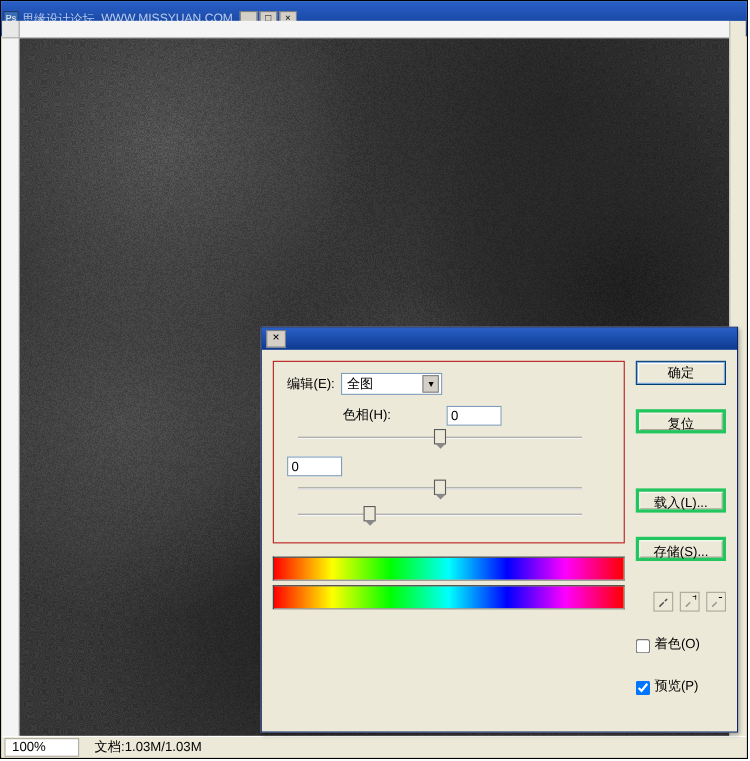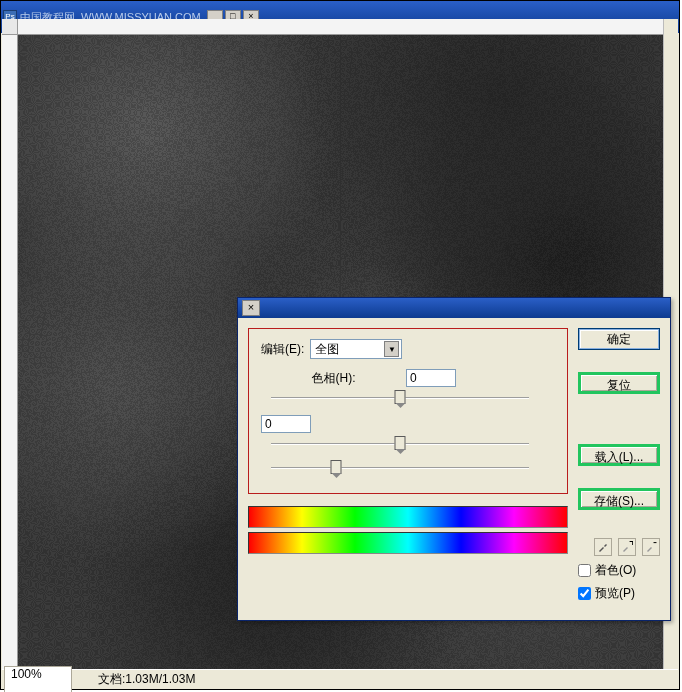--- a/index.html
+++ b/index.html
@@ -22,65 +22,65 @@
  radial-gradient(circle at 85% 35%,#222 0%,transparent 28%),
  radial-gradient(circle at 15% 55%,#4d4d4d 0%,transparent 28%),
  radial-gradient(circle at 55% 55%,#4a4a4a 0%,transparent 25%),
  radial-gradient(circle at 40% 85%,#262626 0%,transparent 30%),
  radial-gradient(circle at 80% 80%,#444 0%,transparent 30%),
  #3a3a3a;
  filter:contrast(1.05)}
 .noise::after{content:"";position:absolute;inset:0;background-image:repeating-conic-gradient(#00000018 0% 0.0005%,#ffffff12 0% 0.001%);mix-blend-mode:overlay;opacity:.9}
 .scroll-v{position:absolute;top:18px;right:1px;width:15px;bottom:20px;background:#ece9d8;border-left:1px solid #bbb}
 .statusbar{position:absolute;left:1px;right:1px;bottom:1px;height:19px;background:#ece9d8;border-top:1px solid #fff;display:flex;align-items:center}
-.status-cell{border:1px solid #aca899;height:27px;line-height:15px;padding:0 6px;background:#fff;margin-left:2px}
+.status-cell{border:1px solid #aca899;height:17px;line-height:15px;padding:0 6px;background:#fff;margin-left:2px}
 .status-cell.zoom{width:68px}
-.status-doc{margin-left:26px}
+.status-doc{margin-left:14px}
 .watermark{position:absolute;right:6px;bottom:22px;color:#fff;font-weight:bold;font-style:italic;font-size:20px;text-shadow:0 0 4px #000;letter-spacing:1px}
 .watermark .cn{font-size:12px;display:block;text-align:right;font-style:normal;font-weight:normal;letter-spacing:0}
 
 .dialog{position:absolute;top:296px;left:236px;width:434px;background:#ece9d8;border:1px solid #0a246a;box-shadow:2px 2px 4px rgba(0,0,0,.3)}
 .dlg-title{height:20px;background:linear-gradient(#2a5fc7,#0d3a8f);color:#fff;display:flex;align-items:center;padding:0 4px}
 .dlg-title span{flex:1}
 .dlg-close{width:18px;height:16px;background:#d4d0c8;border:1px solid #808080;color:#000;font-size:11px;line-height:13px;text-align:center;cursor:pointer}
 .dlg-body{padding:10px 10px 12px 10px;display:flex;gap:10px}
 .dlg-main{flex:1}
 .group{border:1px solid #b91c1c;padding:10px 28px 10px 12px;position:relative}
 .editrow{display:flex;align-items:center;margin-bottom:10px}
 .editrow label{margin-right:6px}
 .select{width:92px;height:20px;border:1px solid #7f9db9;background:#fff;display:flex;align-items:center;padding:0 2px 0 4px;justify-content:space-between}
 .select .arrow{width:15px;height:16px;background:#d4d0c8;border:1px solid #808080;display:flex;align-items:center;justify-content:center;font-size:8px}
-.row{display:flex;align-items:center;margin:8px 0 2px 0}
+.row{display:flex;align-items:flex-start;margin:8px 0 2px 0}
 .row .lbl{width:145px;text-align:center}
 .row .inp{width:50px;height:18px;border:1px solid #7f9db9;background:#fff;padding:0 3px;line-height:16px;text-align:left}
 .row .inp.active{border:1px solid #d33;outline:1px solid #d33;background:#fff}
 .row .inp.active span{background:#316ac5;color:#fff;padding:0 1px}
 .slider{position:relative;height:18px;margin:2px 10px 6px 10px}
 .slider .track{position:absolute;top:8px;left:0;right:0;height:2px;background:#9d9d9d;border-bottom:1px solid #fff}
 .slider .thumb{position:absolute;top:1px;width:11px;height:14px;background:#ece9d8;border:1px solid #5a5a5a;transform:translateX(-50%)}
 .slider .thumb::after{content:"";position:absolute;bottom:-5px;left:0;border-left:5px solid transparent;border-right:5px solid transparent;border-top:5px solid #888}
 .spectrum{height:22px;margin:12px 0 4px 0;background:linear-gradient(90deg,red,#ff0,#0f0,#0ff,#00f,#f0f,red);border:1px inset #888}
 .spectrum+.spectrum{margin-top:4px}
 .dlg-side{width:82px;display:flex;flex-direction:column;gap:22px}
 .btn{height:22px;border:3px solid #22c55e;background:#ece9d8;box-shadow:inset 1px 1px #fff,inset -1px -1px #aca899;cursor:pointer;text-align:center;line-height:20px}
 .btn.default{border:1px solid #003c74;box-shadow:0 0 0 1px #88b0e0 inset,inset 2px 2px #fff}
 .checks{margin-top:auto}
-.chk{display:flex;align-items:center;gap:4px;margin:6px 0}
+.chk{display:flex;align-items:flex-end;gap:4px;margin:21px 0}
 .chk input{width:13px;height:13px}
 .droppers{display:flex;gap:6px;justify-content:flex-end;margin:6px 0 4px 0}
 .dropper{width:18px;height:18px;border:1px solid #aca899;display:flex;align-items:center;justify-content:center;background:#ece9d8}
 .dropper svg{width:12px;height:12px}
 </style>
 </head>
 <body>
 
 <div class="outer">
   <div class="titlebar">
     <span class="ps-icon">Ps</span>
-    <span class="sub">中国教程网</span>
+    <span class="sub">思缘设计论坛</span>
     <span class="sub">WWW.MISSYUAN.COM</span>
     <div class="winbtns">
       <div class="winbtn">_</div>
       <div class="winbtn">□</div>
       <div class="winbtn">×</div>
     </div>
   </div>
 
   <div class="canvas-wrap">
     <div class="rulers-corner"></div>

